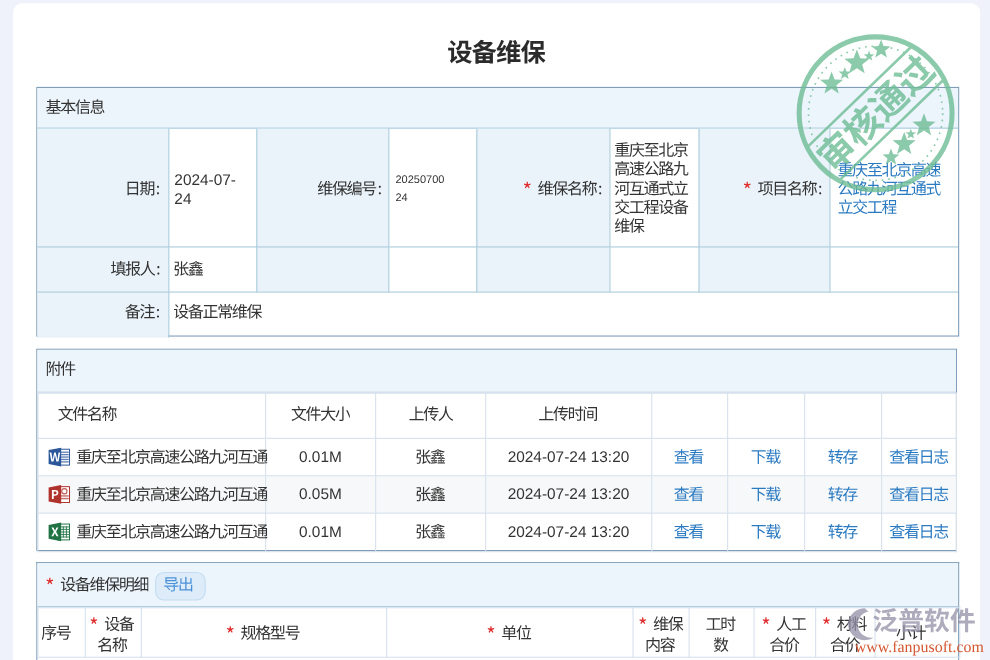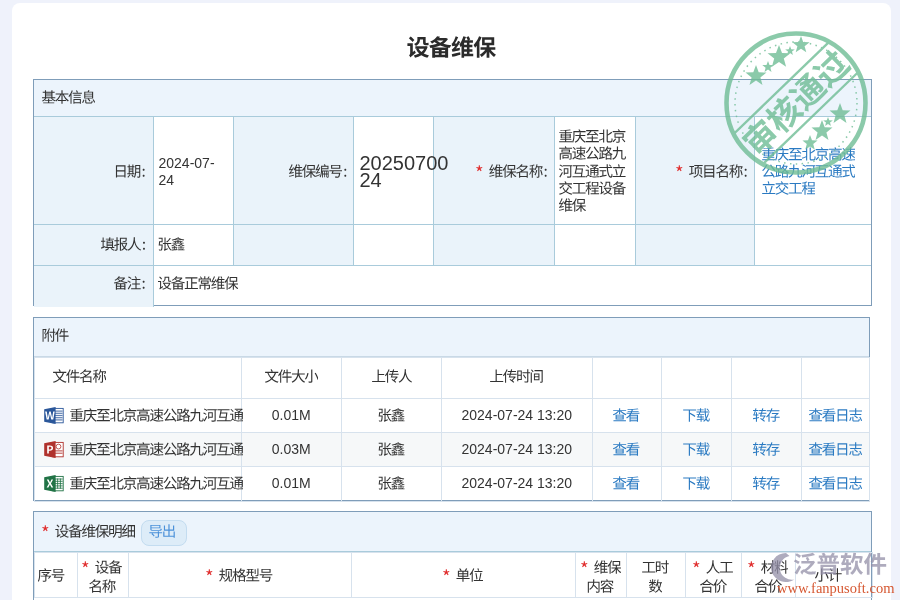--- a/index.html
+++ b/index.html
@@ -725,23 +725,23 @@
         <use href="#q79" transform="translate(12.71,12.56) scale(0.014600,-0.014600)"></use>
       </g>
     </svg></div>
 <div style="position:absolute;left:814.7px;top:568.3px"><svg width="27" height="15" viewBox="0 0 27 15">
       <g fill="#333333">
         <use href="#q53" transform="translate(-0.63,12.56) scale(0.014600,-0.014600)"></use>
         <use href="#q82" transform="translate(12.71,12.56) scale(0.014600,-0.014600)"></use>
       </g>
     </svg></div>
 <div class="lat" style="position:absolute;top:154.5px;font-size:14px;line-height:17.1px;color:#333;left:158.5px;">2024-07-<br>24</div>
-<div class="lat" style="position:absolute;top:154.5px;font-size:20px;line-height:17.1px;color:#333;left:359.5px;">20250700<br>24</div>
+<div class="lat" style="position:absolute;top:154.5px;font-size:10px;line-height:17.1px;color:#333;left:359.5px;">20250700<br>24</div>
 <div class="lat" style="position:absolute;top:406.8px;font-size:14px;line-height:17.1px;color:#333;left:191.3px;width:200px;text-align:center;">0.01M</div>
-<div class="lat" style="position:absolute;top:440.8px;font-size:14px;line-height:17.1px;color:#333;left:191.3px;width:200px;text-align:center;">0.03M</div>
+<div class="lat" style="position:absolute;top:440.8px;font-size:14px;line-height:17.1px;color:#333;left:191.3px;width:200px;text-align:center;">0.05M</div>
 <div class="lat" style="position:absolute;top:474.9px;font-size:14px;line-height:17.1px;color:#333;left:191.3px;width:200px;text-align:center;">0.01M</div>
 <div class="lat" style="position:absolute;top:406.8px;font-size:14px;line-height:17.1px;color:#333;left:416.79999999999995px;width:200px;text-align:center;">2024-07-24 13:20</div>
 <div class="lat" style="position:absolute;top:440.8px;font-size:14px;line-height:17.1px;color:#333;left:416.79999999999995px;width:200px;text-align:center;">2024-07-24 13:20</div>
 <div class="lat" style="position:absolute;top:474.9px;font-size:14px;line-height:17.1px;color:#333;left:416.79999999999995px;width:200px;text-align:center;">2024-07-24 13:20</div>
 <div style="position:absolute;left:42.5px;top:405.8px"><svg width="22" height="19" viewBox="0 0 22 19">
       <rect x="9.8" y="2.4" width="10.4" height="14.4" fill="#fff" stroke="#2b579a" stroke-width="0.9"></rect>
       <rect x="11.5" y="4.5" width="8" height="1.2" fill="#2b579a" opacity="0.75"></rect>
       <rect x="11.5" y="6.7" width="8" height="1.2" fill="#2b579a" opacity="0.75"></rect>
       <rect x="11.5" y="8.9" width="8" height="1.2" fill="#2b579a" opacity="0.75"></rect>
       <rect x="11.5" y="11.1" width="8" height="1.2" fill="#2b579a" opacity="0.75"></rect>

